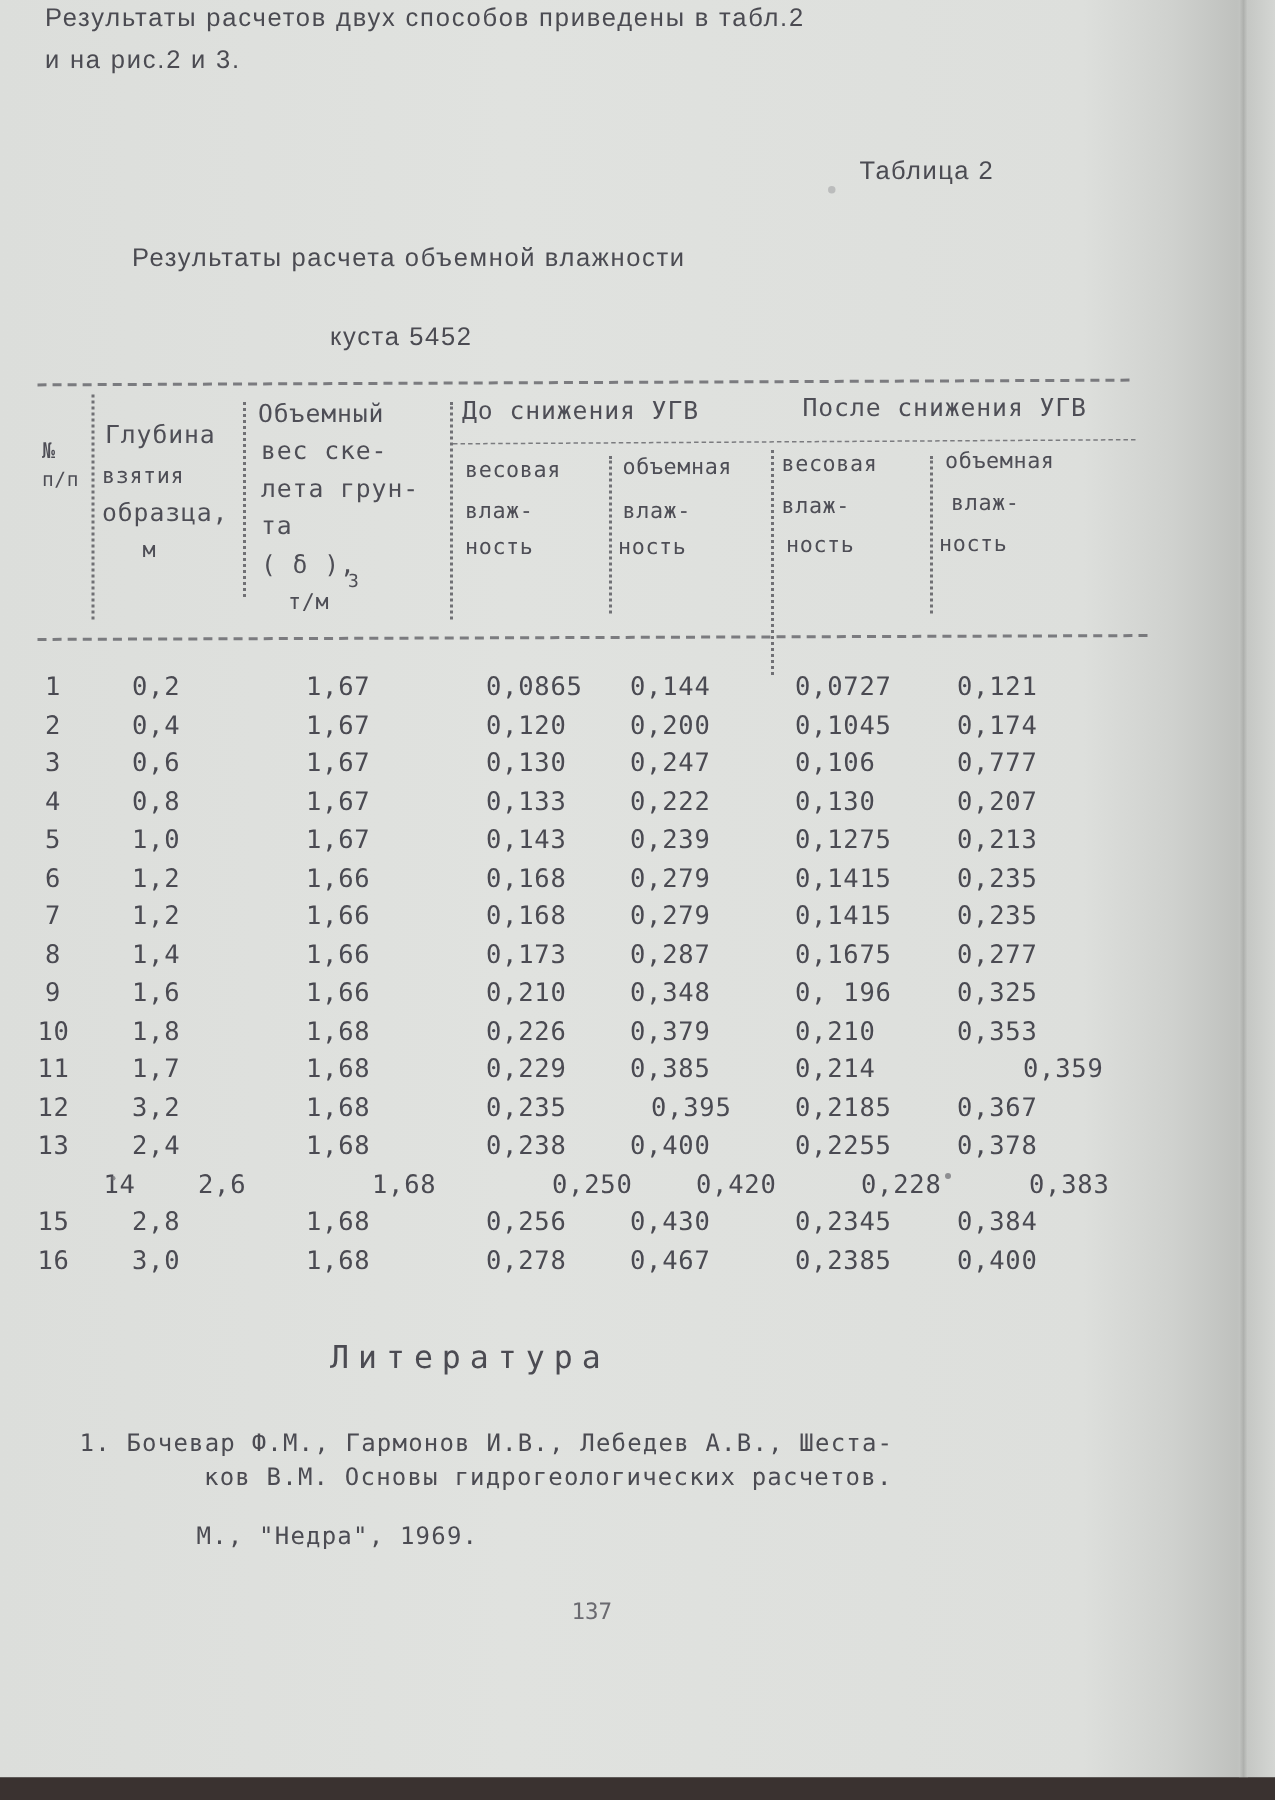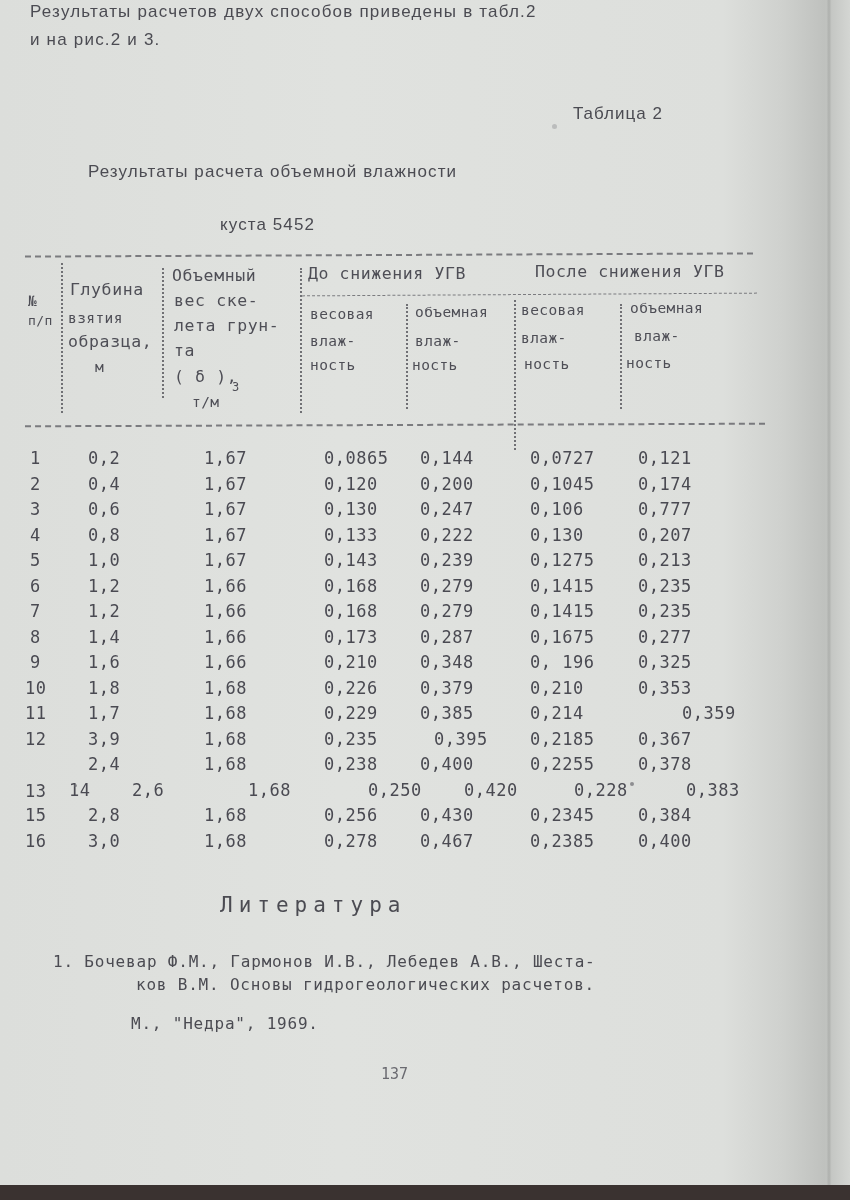--- a/index.html
+++ b/index.html
@@ -261,29 +261,29 @@
         <div class="cell" style="left: 25px;">11</div>
         <div class="cell" style="left: 88px;">1,7</div>
         <div class="cell" style="left: 204px;">1,68</div>
         <div class="cell" style="left: 324px;">0,229</div>
         <div class="cell" style="left: 420px;">0,385</div>
         <div class="cell" style="left: 530px;">0,214</div>
         <div class="cell" style="left: 638px; margin-left: 44px;">0,359</div>
       </div>
       <div class="row" style="top: 728.5px;">
         <div class="cell" style="left: 25px;">12</div>
-        <div class="cell" style="left: 88px;">3,9</div>
+        <div class="cell" style="left: 88px;">3,2</div>
         <div class="cell" style="left: 204px;">1,68</div>
         <div class="cell" style="left: 324px;">0,235</div>
         <div class="cell" style="left: 420px; margin-left: 14px;">0,395</div>
         <div class="cell" style="left: 530px;">0,2185</div>
         <div class="cell" style="left: 638px;">0,367</div>
       </div>
       <div class="row" style="top: 754px;">
-        <div class="cell" style="left: 25px; margin-top: 27px;">13</div>
+        <div class="cell" style="left: 25px;">13</div>
         <div class="cell" style="left: 88px;">2,4</div>
         <div class="cell" style="left: 204px;">1,68</div>
         <div class="cell" style="left: 324px;">0,238</div>
         <div class="cell" style="left: 420px;">0,400</div>
         <div class="cell" style="left: 530px;">0,2255</div>
         <div class="cell" style="left: 638px;">0,378</div>
       </div>
       <div class="row" style="top: 779.5px; margin-left: 44px;">
         <div class="cell" style="left: 25px;">14</div>
         <div class="cell" style="left: 88px;">2,6</div>

